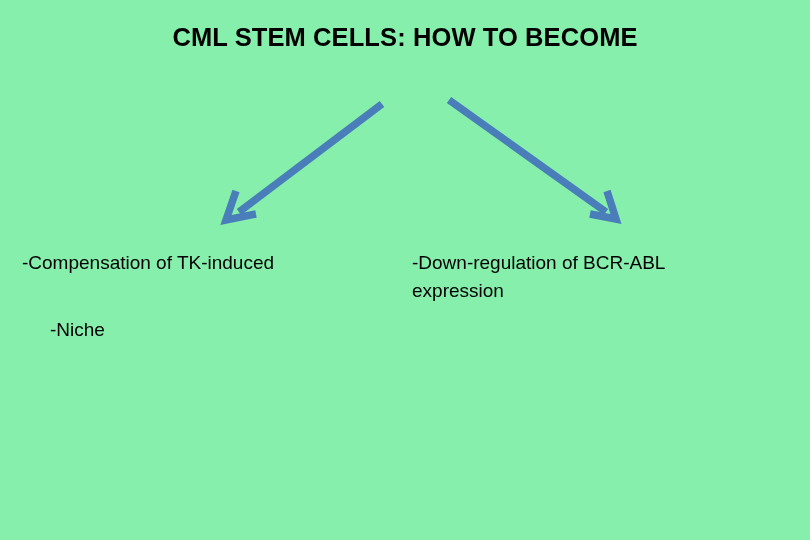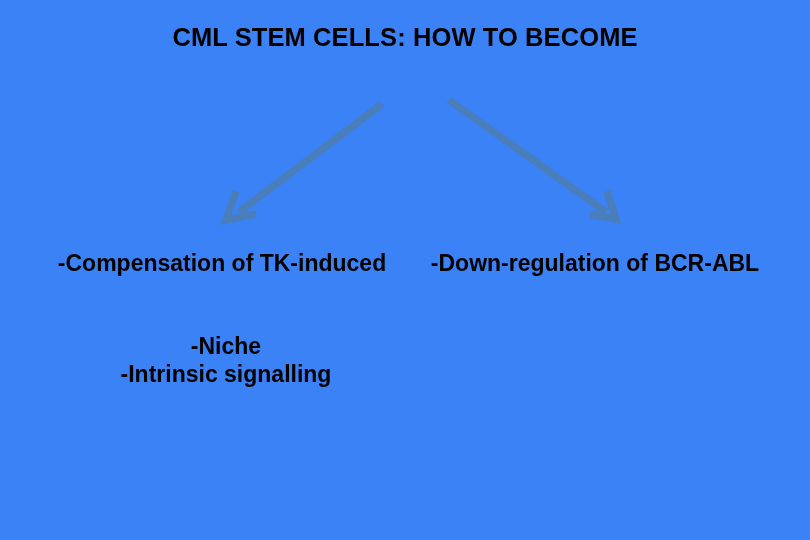--- a/index.html
+++ b/index.html
@@ -7,21 +7,21 @@
     padding: 0;
     background: #ffffff;
   }
   body {
     font-family: "Liberation Sans", sans-serif;
   }
   #slide {
     position: relative;
     width: 810px;
     height: 540px;
-    background: #3b82f6;
+    background: #86efac;
     overflow: hidden;
   }
 
   
   .title {
     position: absolute;
     left: 55px;
     top: 20px;
     width: 700px;
     text-align: center;
@@ -39,40 +39,39 @@
     left: 0;
     top: 0;
     width: 810px;
     height: 540px;
   }
 
   
   .textblock {
     position: absolute;
     color: #000000;
-    font-weight: bold;
-    font-size: 23px;
+    font-weight: normal;
+    font-size: 19px;
     line-height: 28px;
-    text-align: center;
   }
   .tb-line { display: block; white-space: nowrap; }
 
   #block-left {
     left: 22px;
     top: 249px;
     width: 400px;
   }
   #block-right {
-    left: 400px;
+    left: 412px;
     top: 249px;
     width: 390px;
   }
   #block-bottom {
     left: 50px;
-    top: 332px;
+    top: 316px;
     width: 352px;
   }
 </style>
 </head>
 <body>
 
 <div id="slide">
 
   <div class="title">
     <span class="title-line">CML STEM CELLS: HOW TO BECOME</span>
@@ -90,20 +89,20 @@
       <polyline points="590,214 616,219 607,191" fill="none" stroke="#4a7ebb" stroke-width="7.5" stroke-linejoin="miter" stroke-linecap="butt"></polyline>
     </g>
   </svg>
 
   <div class="textblock" id="block-left">
     <span class="tb-line">-Compensation of TK-induced</span>
   </div>
 
   <div class="textblock" id="block-right">
     <span class="tb-line">-Down-regulation of BCR-ABL</span>
+    <span class="tb-line">expression</span>
   </div>
 
   <div class="textblock" id="block-bottom">
     <span class="tb-line">-Niche</span>
-    <span class="tb-line">-Intrinsic signalling</span>
   </div>
 
 </div>
 
 </body></html>

